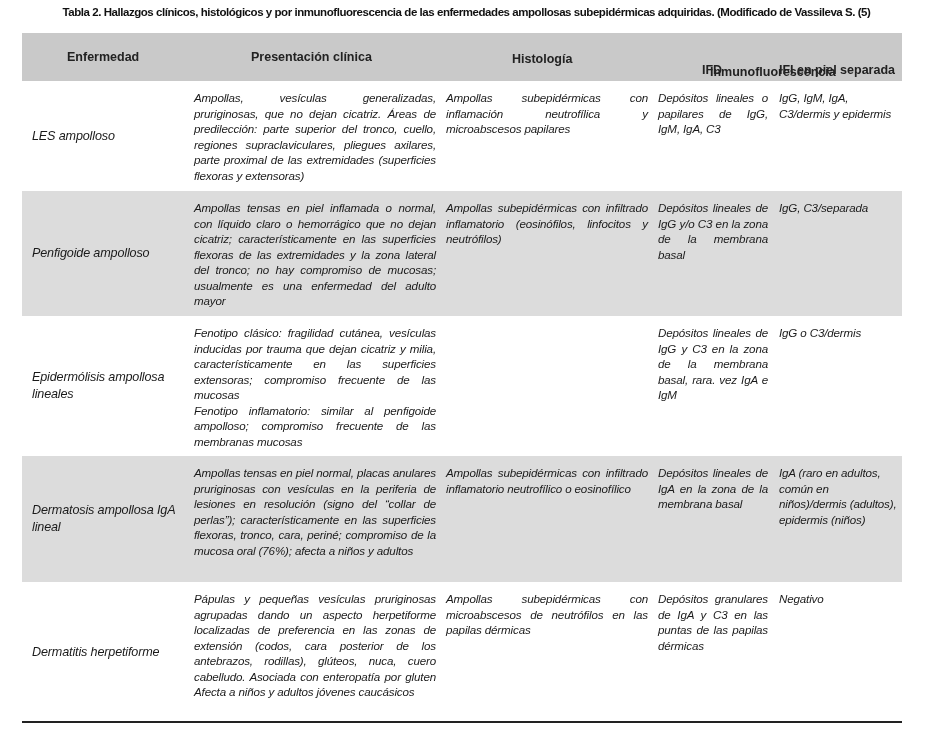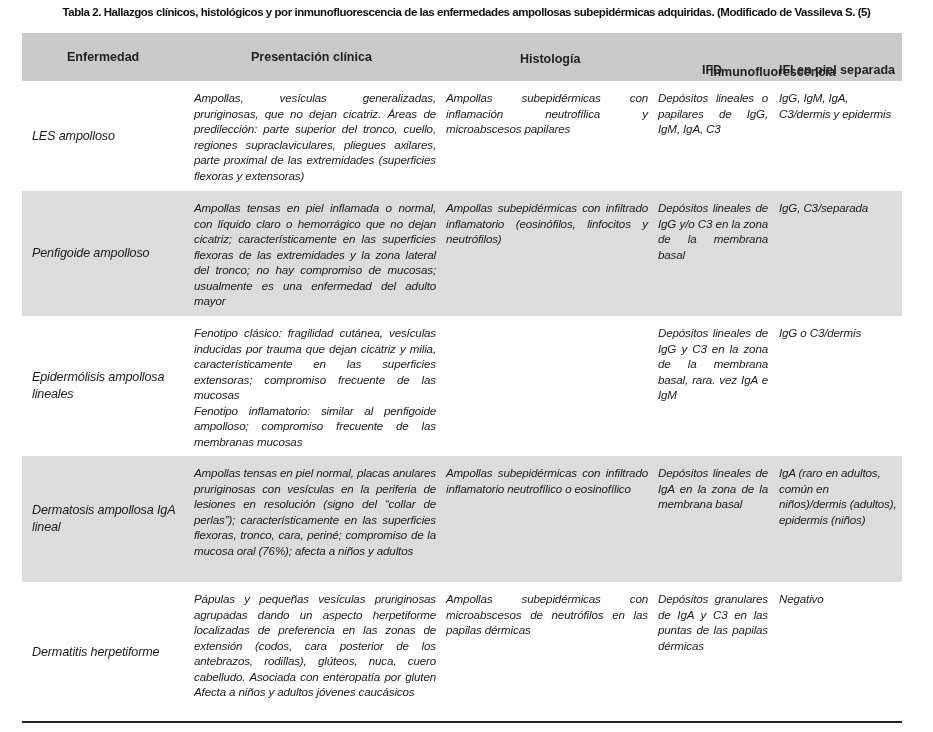--- a/index.html
+++ b/index.html
@@ -41,21 +41,21 @@
 </style>
 </head>
 <body>
 
 <div class="caption">Tabla 2. Hallazgos clínicos, histológicos y por inmunofluorescencia de las enfermedades ampollosas subepidérmicas adquiridas. (Modificado de Vassileva S. (5)</div>
 
 <div class="table">
   <div class="hdr">
     <span style="left:45px; top:17px;">Enfermedad</span>
     <span style="left:229px; top:17px;">Presentación clínica</span>
-    <span style="left:490px; top:19px;margin-left:8px;">Histología</span>
+    <span style="left:490px; top:19px;">Histología</span>
     <span style="left:688px; top:12px;margin-top:20px;">Inmunofluorescencia</span>
     <span style="left:680px; top:30px;">IFD</span>
     <span style="left:757px; top:30px;">IFI en piel separada</span>
   </div>
 
   <div class="row" style="height:110px;">
     <div class="c0">LES ampolloso</div>
     <div class="c1">Ampollas, vesículas generalizadas, pruriginosas, que no dejan cicatriz. Áreas de predilección: parte superior del tronco, cuello, regiones supraclaviculares, pliegues axilares, parte proximal de las extremidades (superficies flexoras y extensoras)</div>
     <div class="c2">Ampollas subepidérmicas con inflamación neutrofílica y microabscesos papilares</div>
     <div class="c3">Depósitos lineales o papilares de IgG, IgM, IgA, C3</div>

